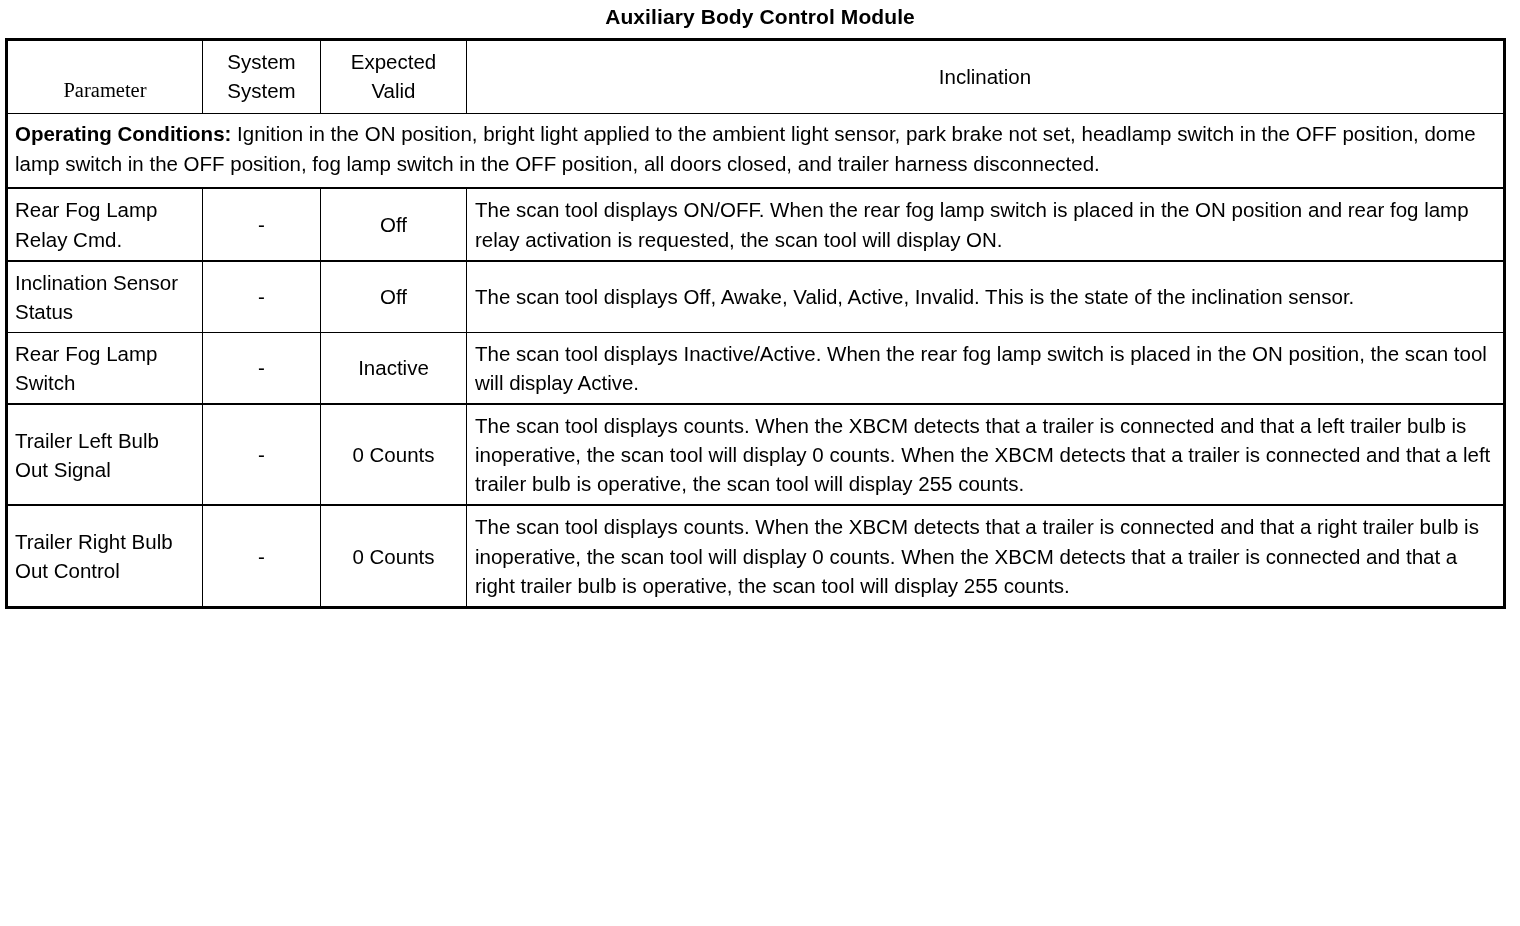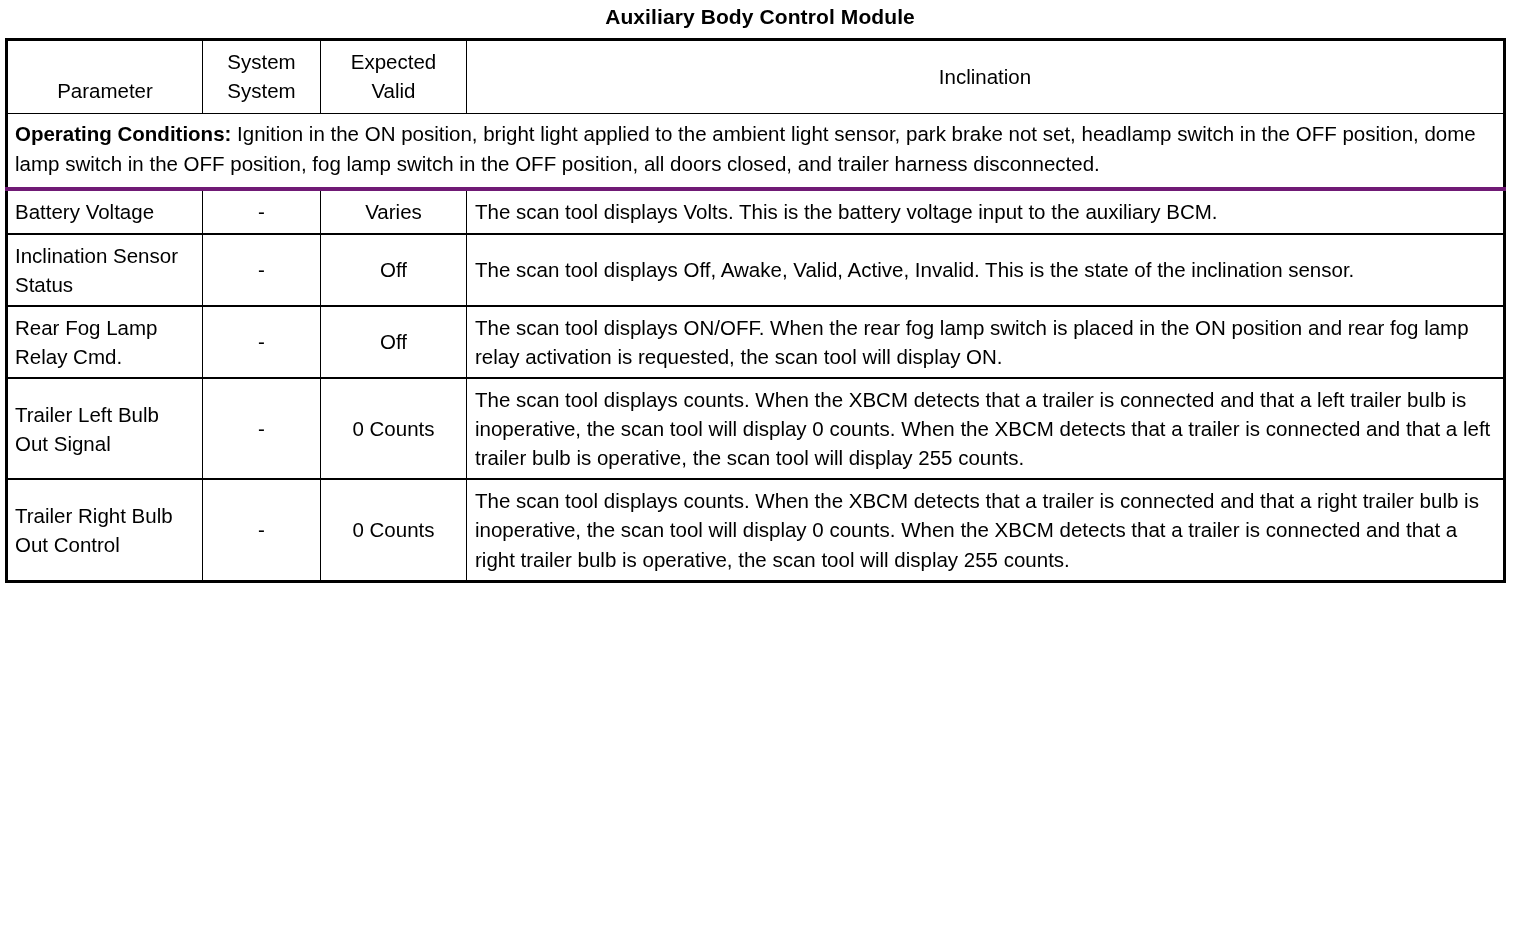--- a/index.html
+++ b/index.html
@@ -54,25 +54,25 @@
     font-weight: bold;
     text-align: center;
     font-size: 21px;
     line-height: 1.3;
     padding: 6px 4px 8px 4px;
     vertical-align: bottom;
     height: 68px;
     box-sizing: border-box;
   }
   thead tr th { border-bottom: 3px solid #000; }
-  thead th.h-param { vertical-align: bottom; }
+  thead th.h-param { vertical-align: bottom; font-family: Liberation Serif, serif; }
   thead th.h-desc  { vertical-align: middle; }
 
   tr.oc-row td {
-    border-bottom: 4px solid #701a75;
+    border-bottom: 1px solid #701a75;
     padding: 5px 7px 8px 7px;
     text-align: left;
     line-height: 1.47;
   }
   tr.oc-row td .oc-label { font-weight: bold; }
 
   td.param {
     text-align: left;
     padding: 6px 6px 6px 7px;
     line-height: 1.42;
@@ -117,41 +117,41 @@
           </th>
           <th class="h-desc">Inclination</th>
         </tr>
       </thead>
 
       <tbody>
         <tr class="oc-row">
           <td colspan="4"><span class="oc-label">Operating Conditions:</span><span> Ignition in the ON position, bright light applied to the ambient light sensor, park brake not set, headlamp switch in the OFF position, dome lamp switch in the OFF position, fog lamp switch in the OFF position, all doors closed, and trailer harness disconnected.</span></td>
         </tr>
 
-        <tr>
-          <td class="param">Battery Voltage</td>
+
+        <tr class="tall-border">
+          <td class="param">Rear Fog Lamp Relay Cmd.</td>
           <td class="state">-</td>
-          <td class="value">Varies</td>
-          <td class="desc">The scan tool displays Volts. This is the battery voltage input to the auxiliary BCM.</td>
+          <td class="value">Off</td>
+          <td class="desc">The scan tool displays ON/OFF. When the rear fog lamp switch is placed in the ON position and rear fog lamp relay activation is requested, the scan tool will display ON.</td>
         </tr>
 
         <tr class="tall-border">
           <td class="param">Inclination Sensor Status</td>
           <td class="state">-</td>
           <td class="value">Off</td>
           <td class="desc">The scan tool displays Off, Awake, Valid, Active, Invalid. This is the state of the inclination sensor.</td>
         </tr>
 
-        <tr class="tall-border">
-          <td class="param">Rear Fog Lamp Relay Cmd.</td>
+        <tr>
+          <td class="param">Rear Fog Lamp Switch</td>
           <td class="state">-</td>
-          <td class="value">Off</td>
-          <td class="desc">The scan tool displays ON/OFF. When the rear fog lamp switch is placed in the ON position and rear fog lamp relay activation is requested, the scan tool will display ON.</td>
+          <td class="value">Inactive</td>
+          <td class="desc">The scan tool displays Inactive/Active. When the rear fog lamp switch is placed in the ON position, the scan tool will display Active.</td>
         </tr>
-
 
         <tr class="tall-border">
           <td class="param">Trailer Left Bulb Out Signal</td>
           <td class="state">-</td>
           <td class="value">0 Counts</td>
           <td class="desc">The scan tool displays counts. When the XBCM detects that a trailer is connected and that a left trailer bulb is inoperative, the scan tool will display 0 counts. When the XBCM detects that a trailer is connected and that a left trailer bulb is operative, the scan tool will display 255 counts.</td>
         </tr>
 
         <tr class="tall-border">
           <td class="param">Trailer Right Bulb Out Control</td>

